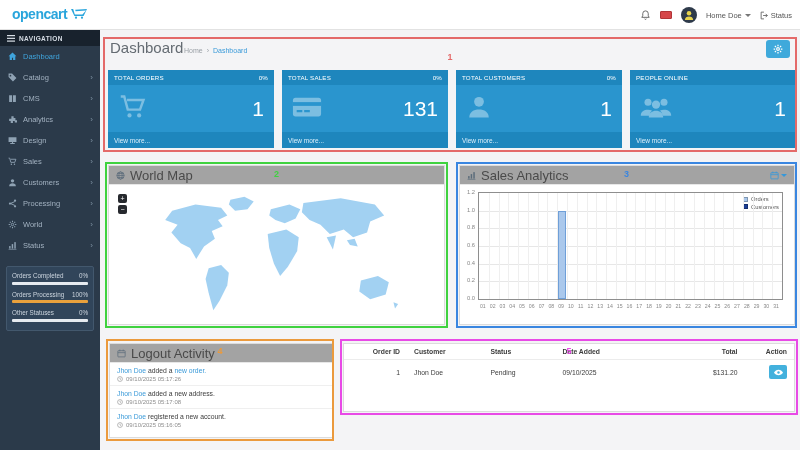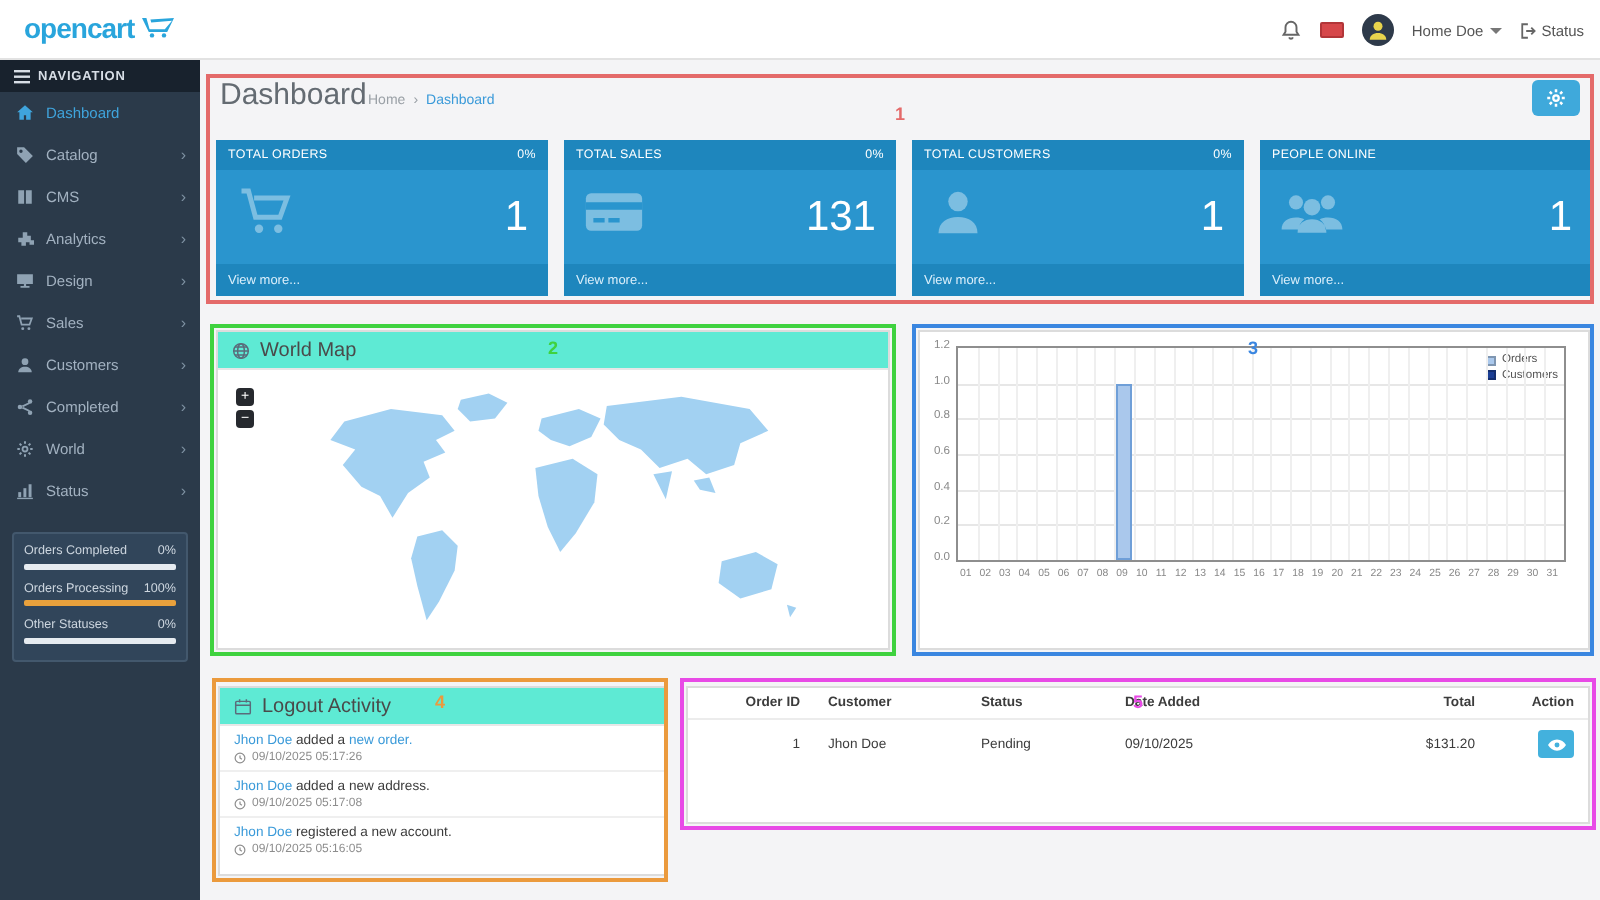--- a/index.html
+++ b/index.html
@@ -59,22 +59,22 @@
   .tile-head { height:15px; background:#1e86bd; display:flex; justify-content:space-between;
     align-items:center; padding:0 6px; font-size:6.2px; letter-spacing:0.2px; }
   .tile-body { height:47px; display:flex; align-items:center; justify-content:space-between; padding:0 10px; }
   .tile-body .t-icon { opacity:0.55; }
   .tile-num { font-size:21px; font-weight:400; }
   .tile-foot { height:16px; background:#1e86bd; display:flex; align-items:center; padding:0 6px;
     font-size:6.5px; color:#dbeffb; cursor:pointer; }
 
   
   .panel { position:absolute; background:#fff; border:1px solid #dcdcdc; }
-  .panel-head { height:19px; background:#5eead4; border-bottom:1px solid #e7e7e7;
-    display:flex; align-items:center; padding:0 7px; font-size:10px; color:#4a4a4a; gap:5px; }
+  .panel-head { height:19px; background:#a3a3a3; border-bottom:1px solid #e7e7e7;
+    display:flex; align-items:center; padding:0 7px; font-size:13px; color:#4a4a4a; gap:5px; }
   .panel-head .ph-icon { color:#5a6b7a; display:flex; }
   .panel-worldmap { left:8px; top:135px; width:337px; height:160px; }
   .panel-sales    { left:359px; top:135px; width:336px; height:160px; }
   .panel-activity { left:9px;  top:313px; width:224px; height:95px; }
   .panel-orders   { left:243px; top:313px; width:452px; height:69px; }
 
   
   .map-body { position:relative; width:100%; height:139px; }
   .map-zoom { position:absolute; left:9px; top:9px; display:flex; flex-direction:column; gap:2px; z-index:2; }
   .map-zoom button { width:9px; height:9px; background:#26292e; color:#fff; border:none; border-radius:2px;
@@ -242,21 +242,21 @@
   </div>
   <div class="nav-item">
     <span class="ni-icon">
       <svg width="9" height="9" viewBox="0 0 16 16" fill="currentColor">
           <circle cx="12.5" cy="3" r="2"></circle>
           <circle cx="3.5" cy="8" r="2"></circle>
           <circle cx="12.5" cy="13" r="2"></circle>
           <path d="M4.4 7.2 11.6 3.8l.8 1.4-7.2 3.4zM4.4 8.8l7.2 3.4.8-1.4-7.2-3.4z"></path>
         </svg>
     </span>
-    <span>Completed</span>
+    <span>Processing</span>
     <span class="chev">›</span>
   </div>
   <div class="nav-item">
     <span class="ni-icon">
       <svg width="9" height="9" viewBox="0 0 16 16" fill="none" stroke="currentColor">
           <circle cx="8" cy="8" r="2.2" stroke-width="1.6"></circle>
           <g stroke-width="1.8">
             <path d="M8 1.2v2.2M8 12.6v2.2M1.2 8h2.2M12.6 8h2.2M3.2 3.2l1.6 1.6M11.2 11.2l1.6 1.6M12.8 3.2l-1.6 1.6M4.8 11.2l-1.6 1.6"></path>
           </g>
         </svg>
@@ -422,20 +422,38 @@
         <path d="M214 18 262 12 306 20 318 34 300 42 296 56 278 62 266 52 248 58 236 46 222 40 212 30 Z"></path>
         <path d="M244 62 256 60 252 78 Z"></path>
         <path d="M270 66 280 64 284 74 274 72 Z"></path>
         <path d="M288 118 310 112 324 120 320 136 300 142 286 132 Z"></path>
         <path d="M330 146 336 148 332 154 Z"></path>
       </svg>
     </div>
   </div>
 
   <div class="panel panel-sales">
+    <div class="panel-head">
+      <span class="ph-icon">
+        <svg width="9" height="9" viewBox="0 0 16 16" fill="#5a6b7a">
+            <rect x="2" y="9" width="2.6" height="4.5"></rect>
+            <rect x="6.6" y="5.5" width="2.6" height="8"></rect>
+            <rect x="11.2" y="2" width="2.6" height="11.5"></rect>
+            <rect x="1" y="14" width="14" height="1.2"></rect>
+          </svg>
+      </span>
+      <span>Sales Analytics</span>
+      <span class="cal-btn">
+        <svg width="9" height="9" viewBox="0 0 16 16" fill="none" stroke="#3498db" stroke-width="1.4">
+            <rect x="1.5" y="3" width="13" height="11" rx="1"></rect>
+            <path d="M1.5 6.5h13M5 1v3M11 1v3"></path>
+          </svg>
+        <span class="caret" style="border-top-color:#3498db"></span>
+      </span>
+    </div>
     <div class="chart-wrap">
       <div class="chart-yaxis">
           <div class="ylab" style="top: 103px;">0.0</div>
           <div class="ylab" style="top: 85.3333px;">0.2</div>
           <div class="ylab" style="top: 67.6667px;">0.4</div>
           <div class="ylab" style="top: 50px;">0.6</div>
           <div class="ylab" style="top: 32.3333px;">0.8</div>
           <div class="ylab" style="top: 14.6667px;">1.0</div>
           <div class="ylab" style="top: -3px;">1.2</div>
         </div>

